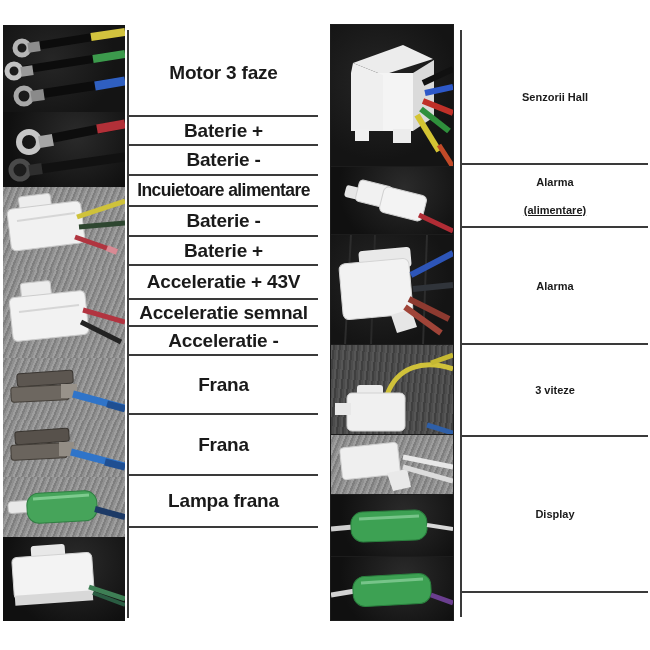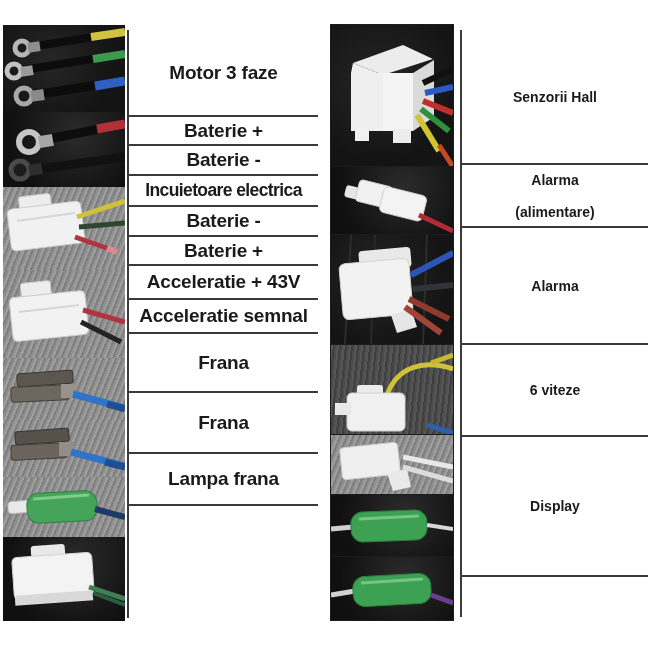--- a/index.html
+++ b/index.html
@@ -24,22 +24,22 @@
     position:absolute;left:460px;top:30px;width:188px;height:587px;
     border-left:2px solid #3a3a3a;display:flex;flex-direction:column;box-sizing:border-box;
   }
   .trow{
     display:flex;flex-direction:column;align-items:center;justify-content:center;
     box-sizing:border-box;border-bottom:2px solid #3a3a3a;text-align:center;
   }
   .trow.noborder{border-bottom:none;}
   .mid-table .trow{font-size:19px;font-weight:bold;letter-spacing:-0.2px;white-space:nowrap;}
   .mid-table .trow.long{font-size:17.5px;letter-spacing:-0.6px;}
-  .right-table .trow{font-size:14px;font-weight:bold;}
-  .sublabel{margin-top:16px;}
+  .right-table .trow{font-size:11px;font-weight:bold;}
+  .sublabel{margin-top:16px;text-decoration:underline;}
 </style>
 </head>
 <body>
 
 <div class="page">
 
   <div class="photo bg-dark" style="left:3px;top:25px;width:122px;height:87px;">
     <svg width="122" height="87" viewBox="0 0 122 87">
       <path d="M27 22 L122 7" stroke="#0c0c0c" stroke-width="8" fill="none"></path>
       <path d="M88 12 L122 7" stroke="#d2c33e" stroke-width="8" fill="none"></path>
@@ -133,33 +133,36 @@
     <div class="trow" style="height:87px">
         <span>Motor 3 faze</span>
       </div>
     <div class="trow" style="height:29px">
         <span>Baterie +</span>
       </div>
     <div class="trow" style="height:30px">
         <span>Baterie -</span>
       </div>
     <div class="trow long" style="height:31px">
-        <span>Incuietoare electrica</span>
+        <span>Incuietoare alimentare</span>
       </div>
     <div class="trow" style="height:30px">
         <span>Baterie -</span>
       </div>
     <div class="trow" style="height:29px">
         <span>Baterie +</span>
       </div>
     <div class="trow" style="height:34px">
         <span>Acceleratie + 43V</span>
       </div>
-    <div class="trow" style="height:34px">
+    <div class="trow" style="height:27px">
         <span>Acceleratie semnal</span>
+      </div>
+    <div class="trow" style="height:29px">
+        <span>Acceleratie -</span>
       </div>
     <div class="trow" style="height:59px">
         <span>Frana</span>
       </div>
     <div class="trow" style="height:61px">
         <span>Frana</span>
       </div>
     <div class="trow" style="height:52px">
         <span>Lampa frana</span>
       </div>
@@ -250,20 +253,20 @@
       <span>Senzorii Hall</span>
     </div>
     <div class="trow" style="height:63px">
       <span>Alarma</span>
       <span class="sublabel">(alimentare)</span>
     </div>
     <div class="trow" style="height:117px">
       <span>Alarma</span>
     </div>
     <div class="trow" style="height:92px">
-      <span>6 viteze</span>
-    </div>
-    <div class="trow" style="height:140px">
+      <span>3 viteze</span>
+    </div>
+    <div class="trow" style="height:156px">
       <span>Display</span>
     </div>
   </div>
 
 </div>
 
 </body></html>

